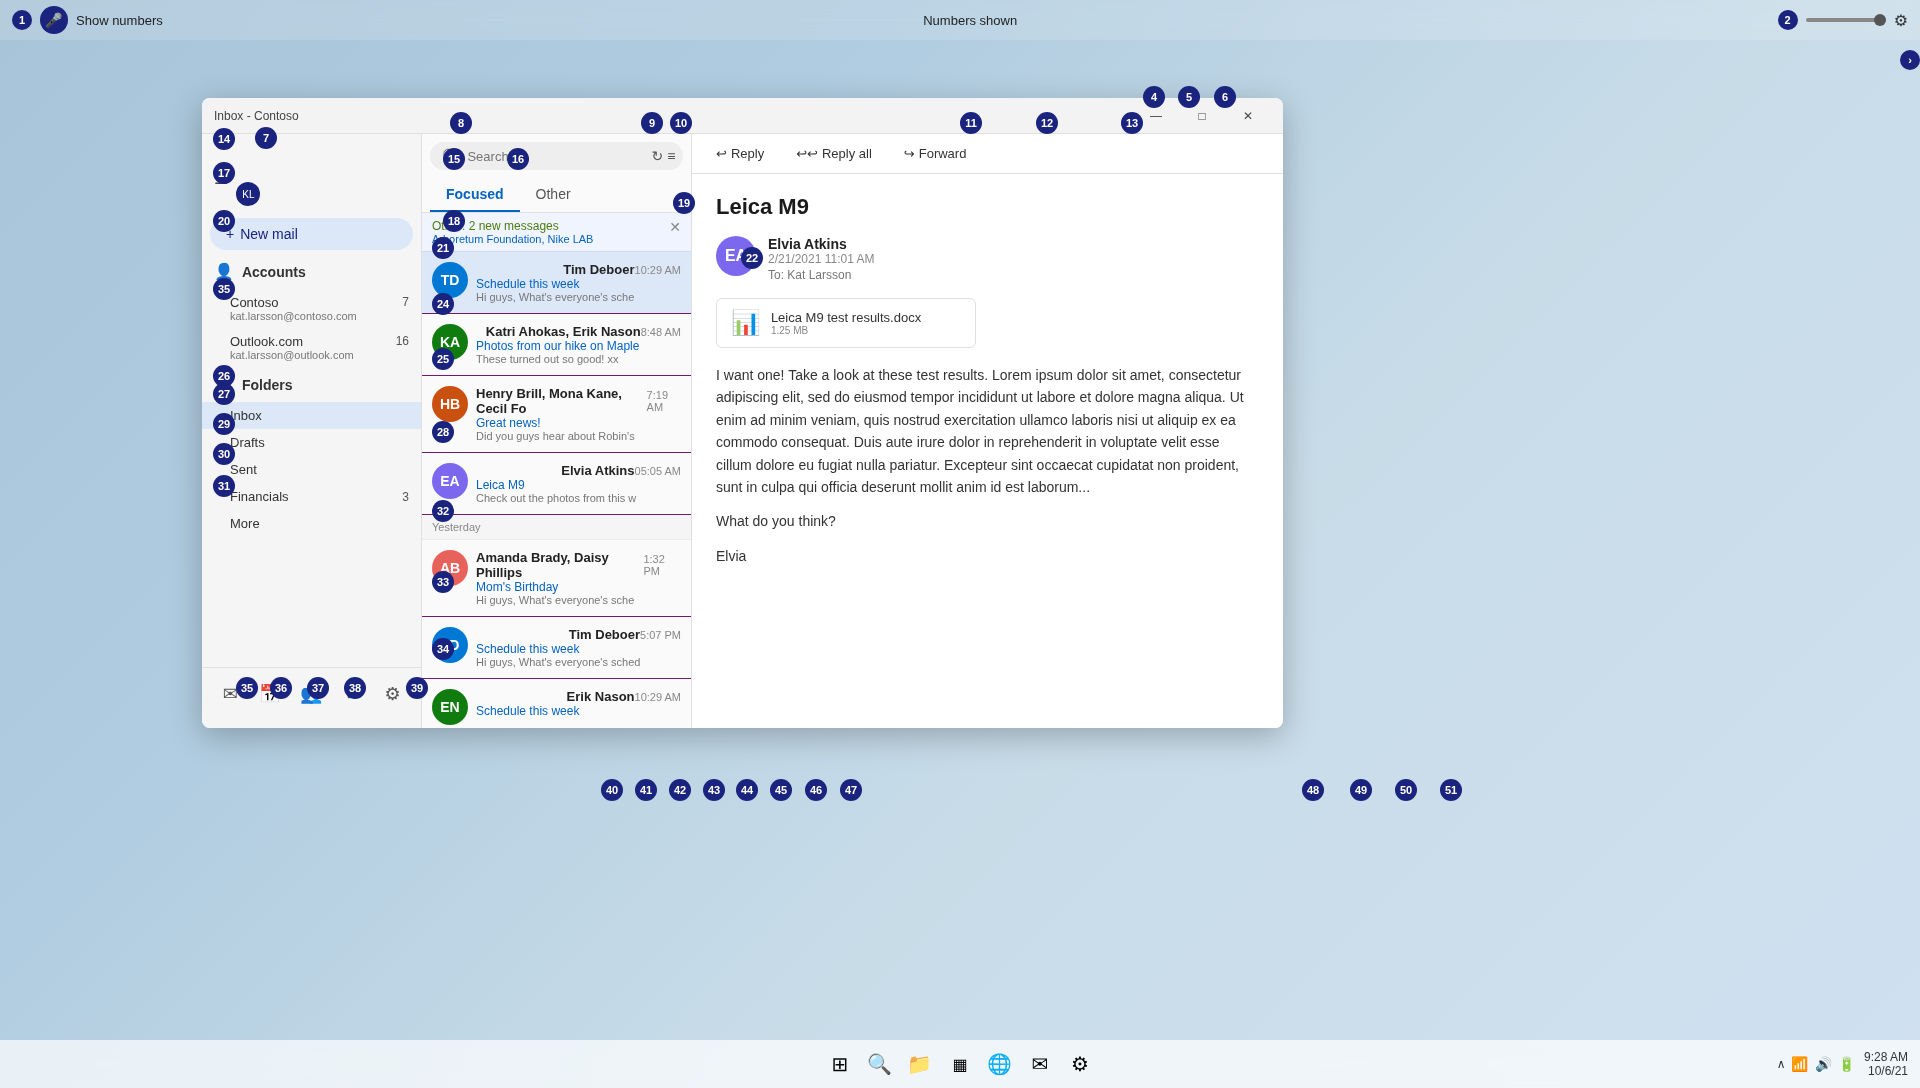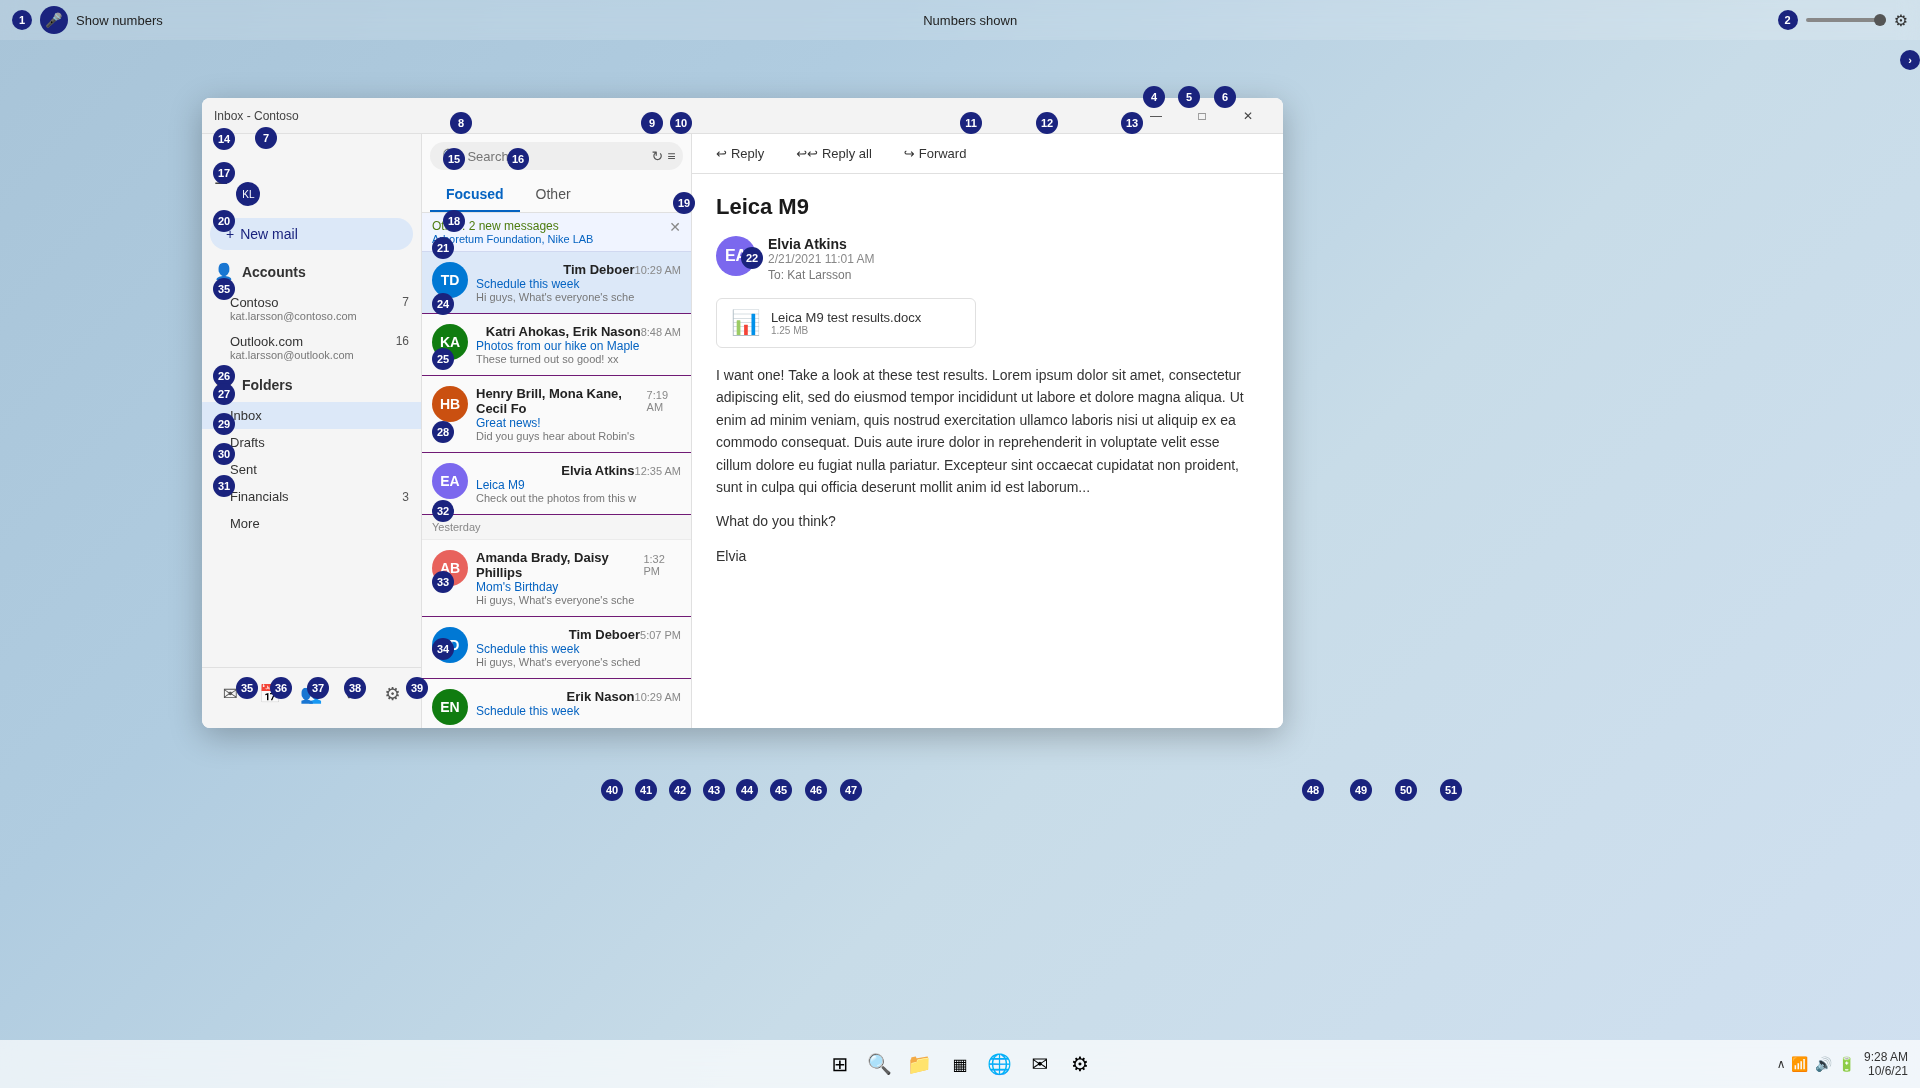--- a/index.html
+++ b/index.html
@@ -482,21 +482,21 @@
           <div class="email-subject">Great news!</div>
           <div class="email-preview">Did you guys hear about Robin's</div>
         </div>
       </div>
 
       <div class="email-item">
         <div class="email-avatar" style="background:#7b68ee;">EA</div>
         <div class="email-content">
           <div class="email-header">
             <span class="email-sender">Elvia Atkins</span>
-            <span class="email-time">12:35 AM</span>
+            <span class="email-time">05:05 AM</span>
           </div>
           <div class="email-subject">Leica M9</div>
           <div class="email-preview">Check out the photos from this w</div>
         </div>
       </div>
 
       <div class="date-separator">Yesterday</div>
 
       <div class="email-item">
         <div class="email-avatar" style="background:#e8625c;">AB</div>

